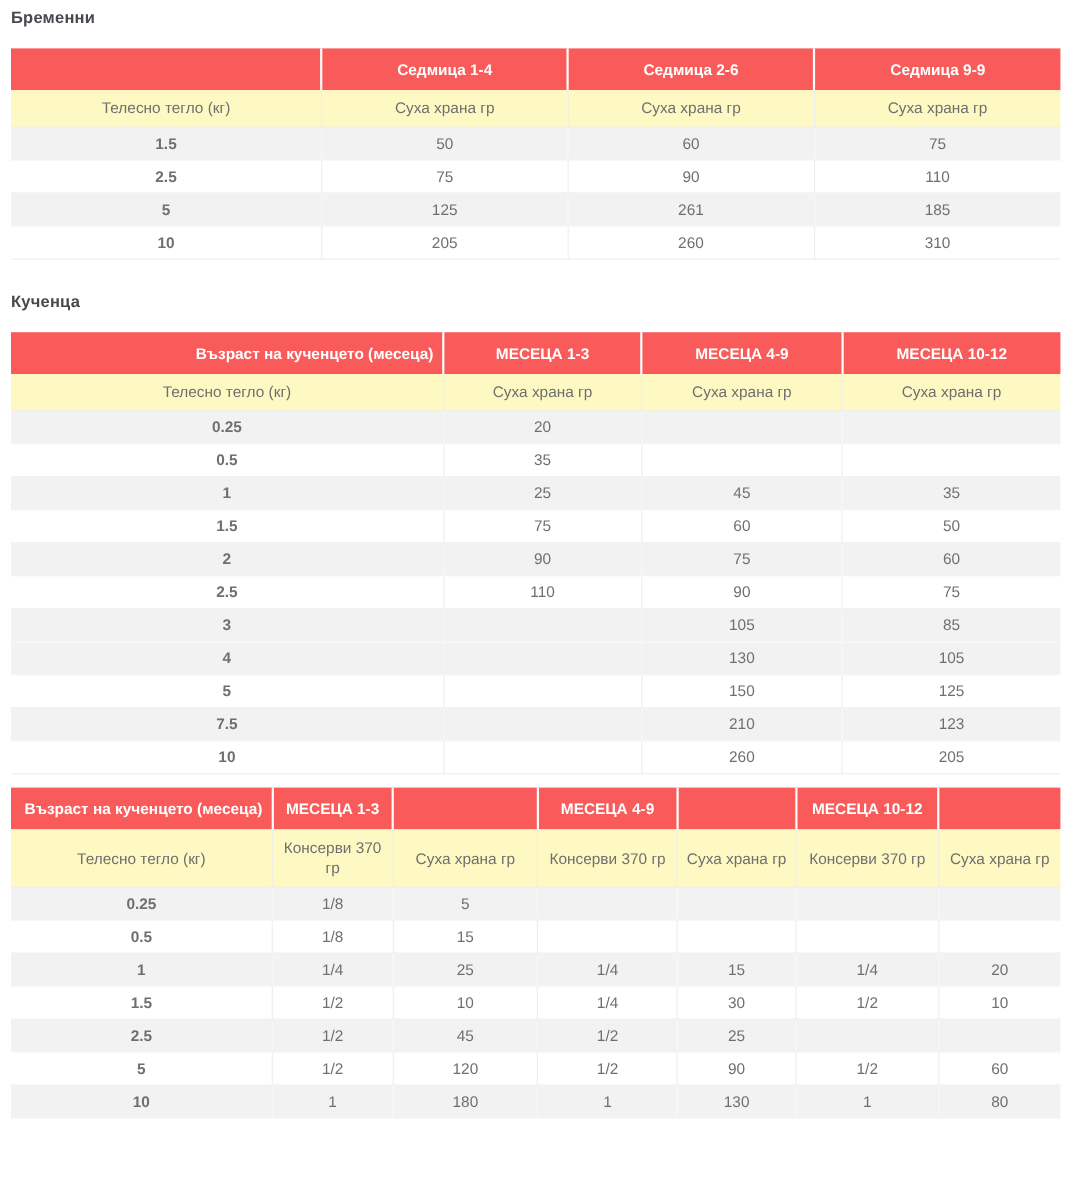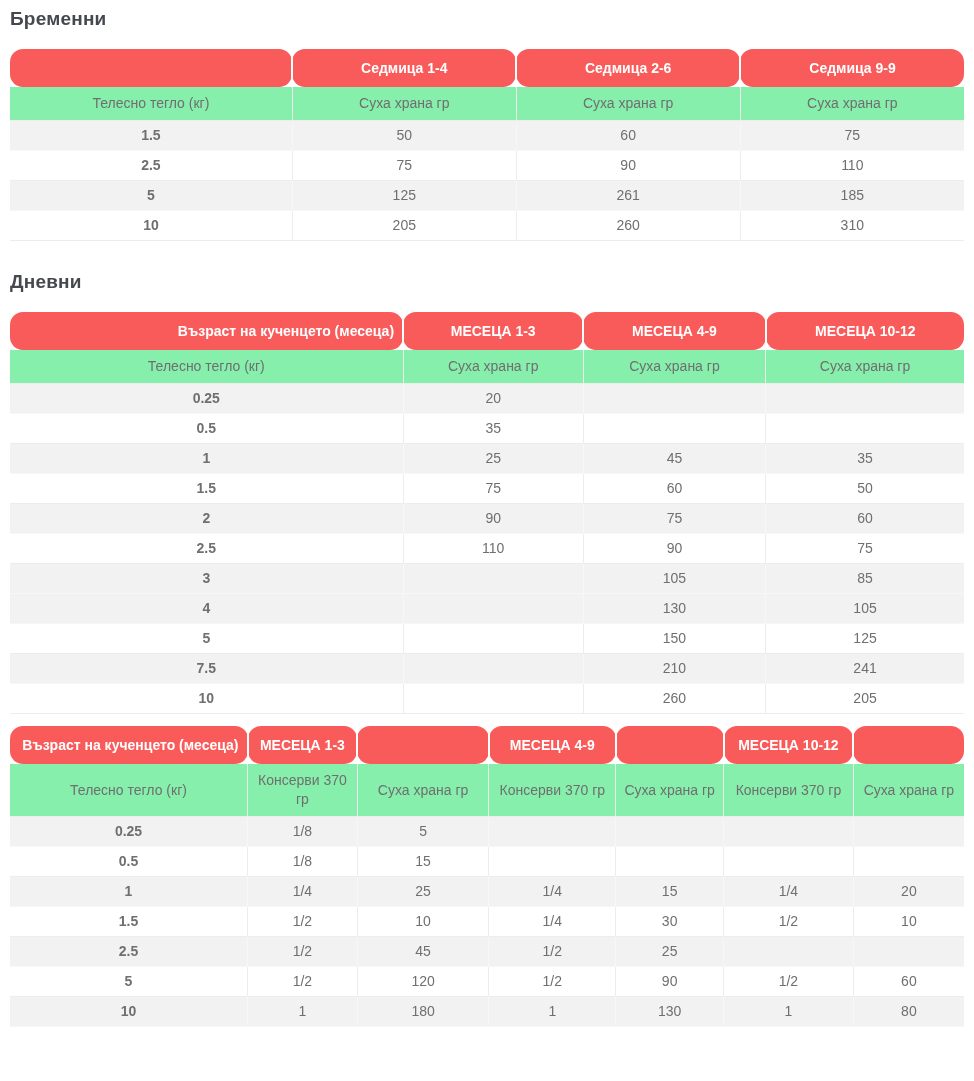--- a/index.html
+++ b/index.html
@@ -6,21 +6,21 @@
   html, body {
     background: #ffffff;
     font-family: "Liberation Sans", "DejaVu Sans", sans-serif;
   }
   body {
     width: 974px;
     padding: 8px 10px 14px 10px;
   }
   .tbl-title {
     color: #45494e;
-    font-size: 19px;
+    font-size: 15px;
     font-weight: bold;
     margin: 0 0 19px 0;
     letter-spacing: 0.2px;
   }
   .tbl-title.gap { margin-top: 30px; }
   table {
     width: 954px;
     border-collapse: collapse;
     table-layout: fixed;
     margin-bottom: 12px;
@@ -32,26 +32,25 @@
     font-size: 14px;
   }
   
   tr.hdr th {
     background: #f95b5b;
     color: #ffffff;
     font-weight: bold;
     padding: 10px 8px;
     border-left: 2px solid #ffffff;
     line-height: 18px;
-    border-radius: 13px;
   }
   tr.hdr th:first-child { border-left: none; text-align: right; }
   
   tr.sub td {
-    background: #86efac;
+    background: #fef9c3;
     color: #6f6f6f;
     padding: 7px 8px;
     border: 1px solid #ededed;
     border-top: none;
     line-height: 19px;
   }
   tr.sub td:first-child { border-left: none; }
   tr.sub td:last-child { border-right: none; }
   
   tbody td {
@@ -125,21 +124,21 @@
           <td>185</td>
         </tr>
         <tr class="even">
           <td>10</td>
           <td>205</td>
           <td>260</td>
           <td>310</td>
         </tr>
       </tbody>
     </table>
-    <h3 class="tbl-title gap">Дневни</h3>
+    <h3 class="tbl-title gap">Кученца</h3>
     <table class="t2">
       <colgroup>
         <col class="c0">
         <col class="c1">
         <col class="c2">
         <col class="c3">
       </colgroup>
       <thead>
         <tr class="hdr">
           <th>Възраст на кученцето (месеца)</th>
@@ -206,21 +205,21 @@
         <tr class="even">
           <td>5</td>
           <td></td>
           <td>150</td>
           <td>125</td>
         </tr>
         <tr class="odd">
           <td>7.5</td>
           <td></td>
           <td>210</td>
-          <td>241</td>
+          <td>123</td>
         </tr>
         <tr class="even">
           <td>10</td>
           <td></td>
           <td>260</td>
           <td>205</td>
         </tr>
       </tbody>
     </table>
     <table class="t3">

